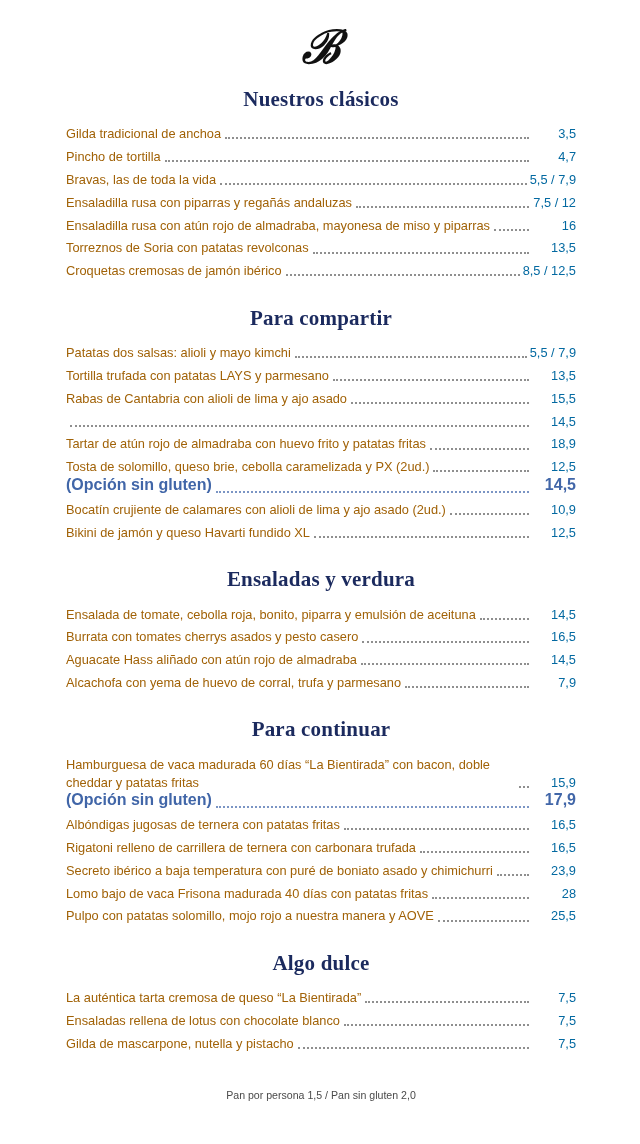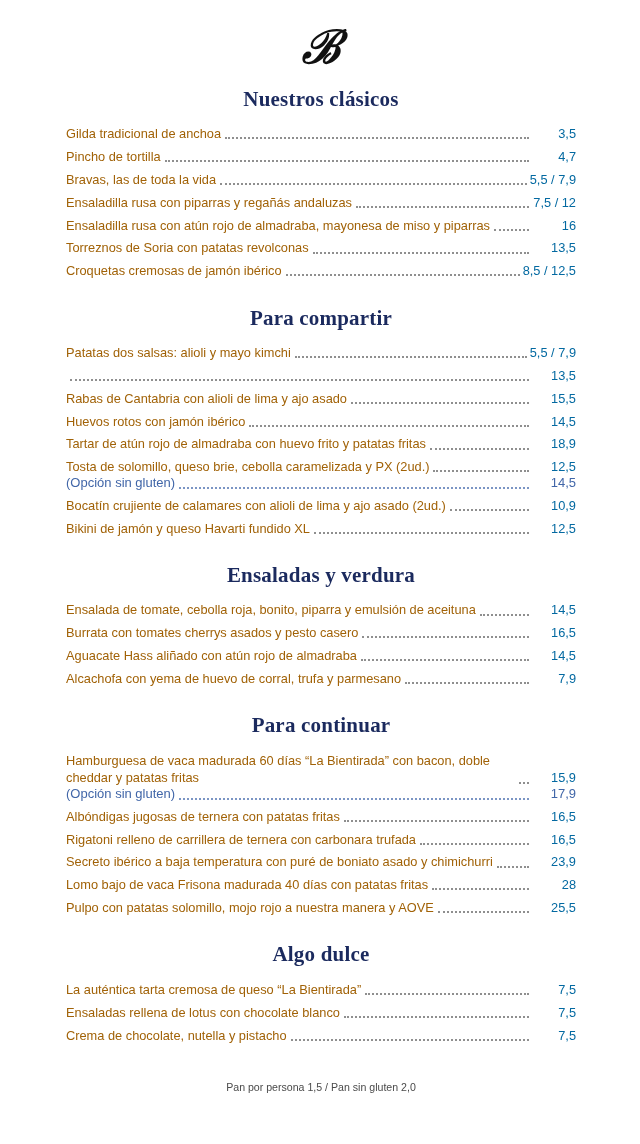--- a/index.html
+++ b/index.html
@@ -57,21 +57,22 @@
   .row .pr {
     flex: 0 0 auto;
     min-width: 44px;
     text-align: right;
     white-space: nowrap;
     color: #0369a1;
   }
   .row.gf {
     margin-top: -5px;
     padding-top: 0;
-    font-size: 13px;
+    font-size: 16px;
+    font-weight: bold;
   }
   .row.gf .nm, .row.gf .pr { color: #4166a8; }
   .row.gf .dots { border-bottom-color: #7b95c4; margin-bottom: 3px; }
   .footer-note {
     text-align: center;
     font-size: 10.6px;
     color: #4a4a4a;
     margin-top: 34px;
   }
 </style>
@@ -123,30 +124,30 @@
       </section>
       <section class="section">
         <h2 class="section-title">Para compartir</h2>
         <div class="rows">
           <div class="row ">
             <span class="nm">Patatas dos salsas: alioli y mayo kimchi</span>
             <span class="dots"></span>
             <span class="pr">5,5 / 7,9</span>
           </div>
           <div class="row ">
+            <span class="nm">Tortilla trufada con patatas LAYS y parmesano</span>
             <span class="dots"></span>
             <span class="pr">13,5</span>
           </div>
           <div class="row ">
             <span class="nm">Rabas de Cantabria con alioli de lima y ajo asado</span>
             <span class="dots"></span>
             <span class="pr">15,5</span>
           </div>
           <div class="row ">
-            <span class="nm">Huevos rotos con jamón ibérico</span>
             <span class="dots"></span>
             <span class="pr">14,5</span>
           </div>
           <div class="row ">
             <span class="nm">Tartar de atún rojo de almadraba con huevo frito y patatas fritas</span>
             <span class="dots"></span>
             <span class="pr">18,9</span>
           </div>
           <div class="row ">
             <span class="nm">Tosta de solomillo, queso brie, cebolla caramelizada y PX (2ud.)</span>
@@ -242,21 +243,21 @@
             <span class="nm">La auténtica tarta cremosa de queso “La Bientirada”</span>
             <span class="dots"></span>
             <span class="pr">7,5</span>
           </div>
           <div class="row ">
             <span class="nm">Ensaladas rellena de lotus con chocolate blanco</span>
             <span class="dots"></span>
             <span class="pr">7,5</span>
           </div>
           <div class="row ">
-            <span class="nm">Crema de chocolate, nutella y pistacho</span>
+            <span class="nm">Gilda de mascarpone, nutella y pistacho</span>
             <span class="dots"></span>
             <span class="pr">7,5</span>
           </div>
         </div>
       </section>
     </div>
   <div class="footer-note">Pan por persona 1,5 / Pan sin gluten 2,0</div>
 </div>
 
 </body></html>

